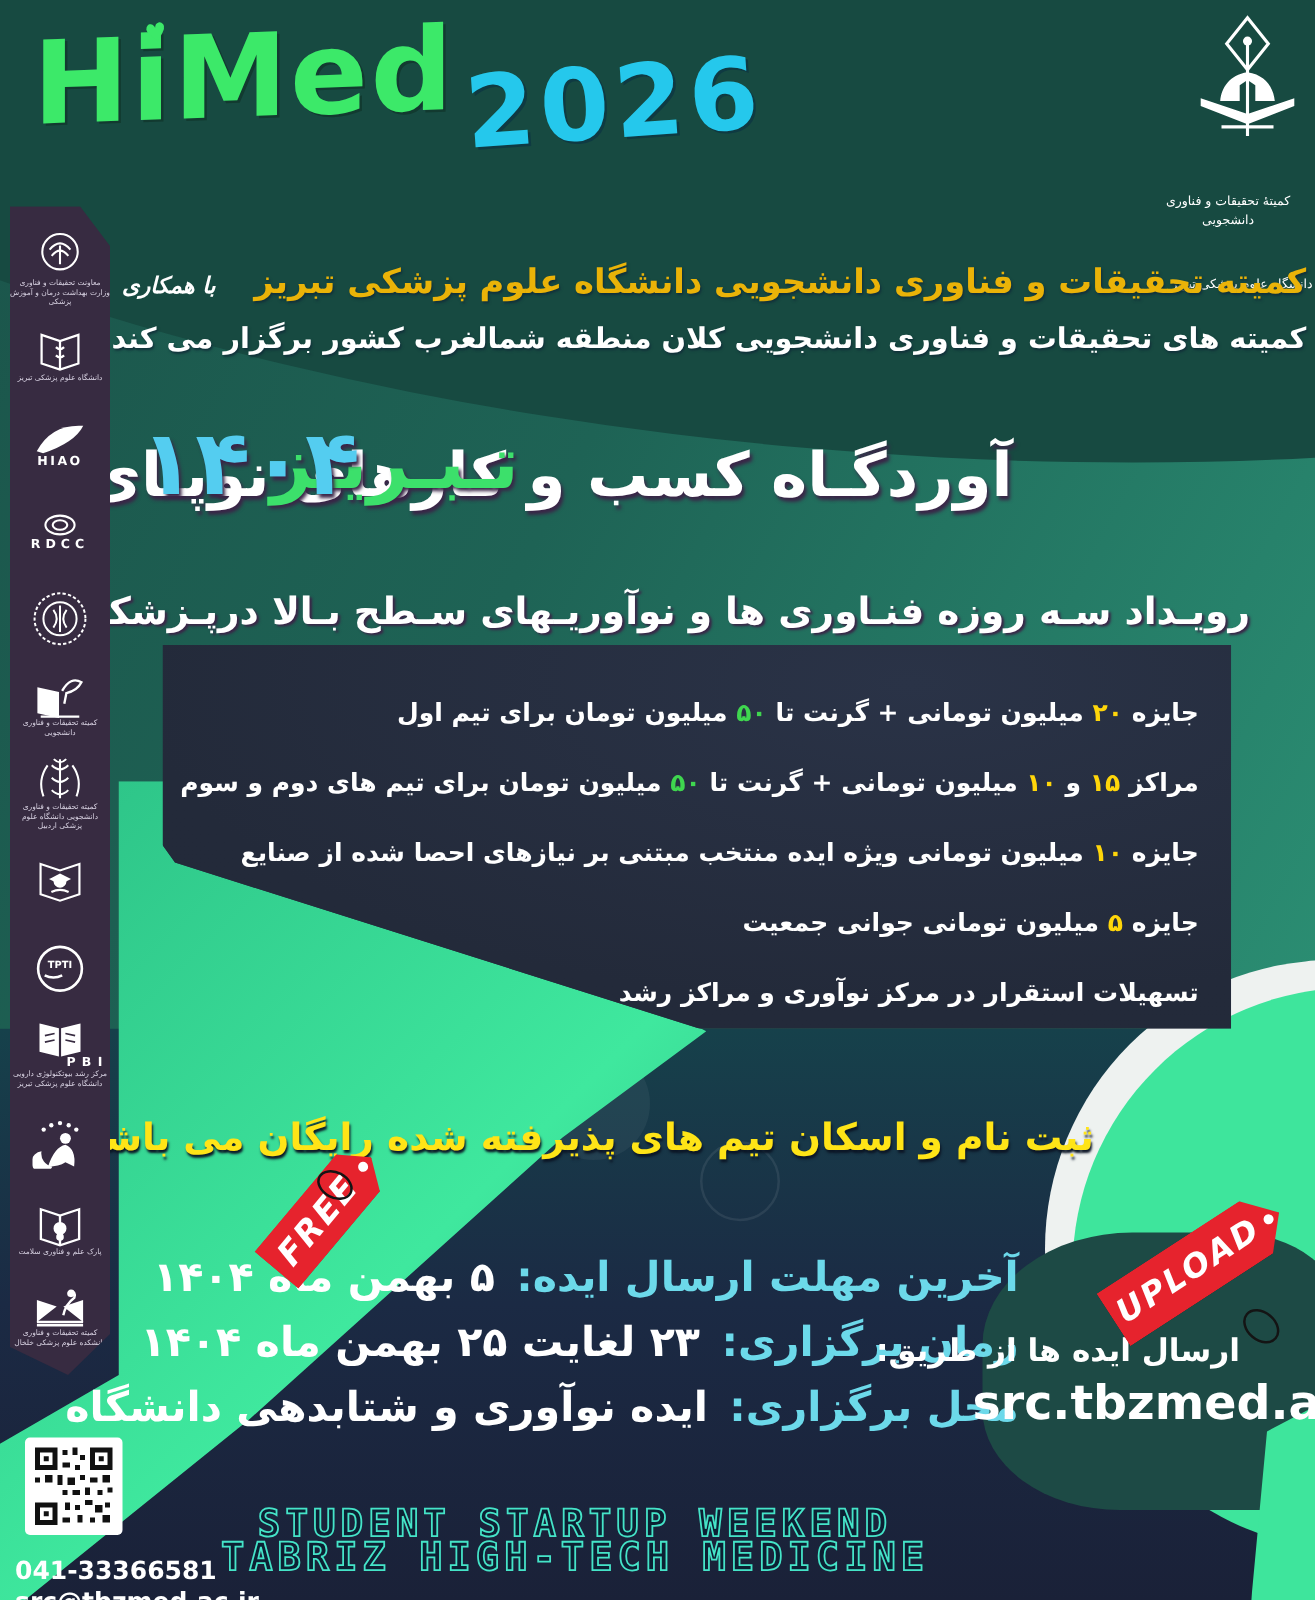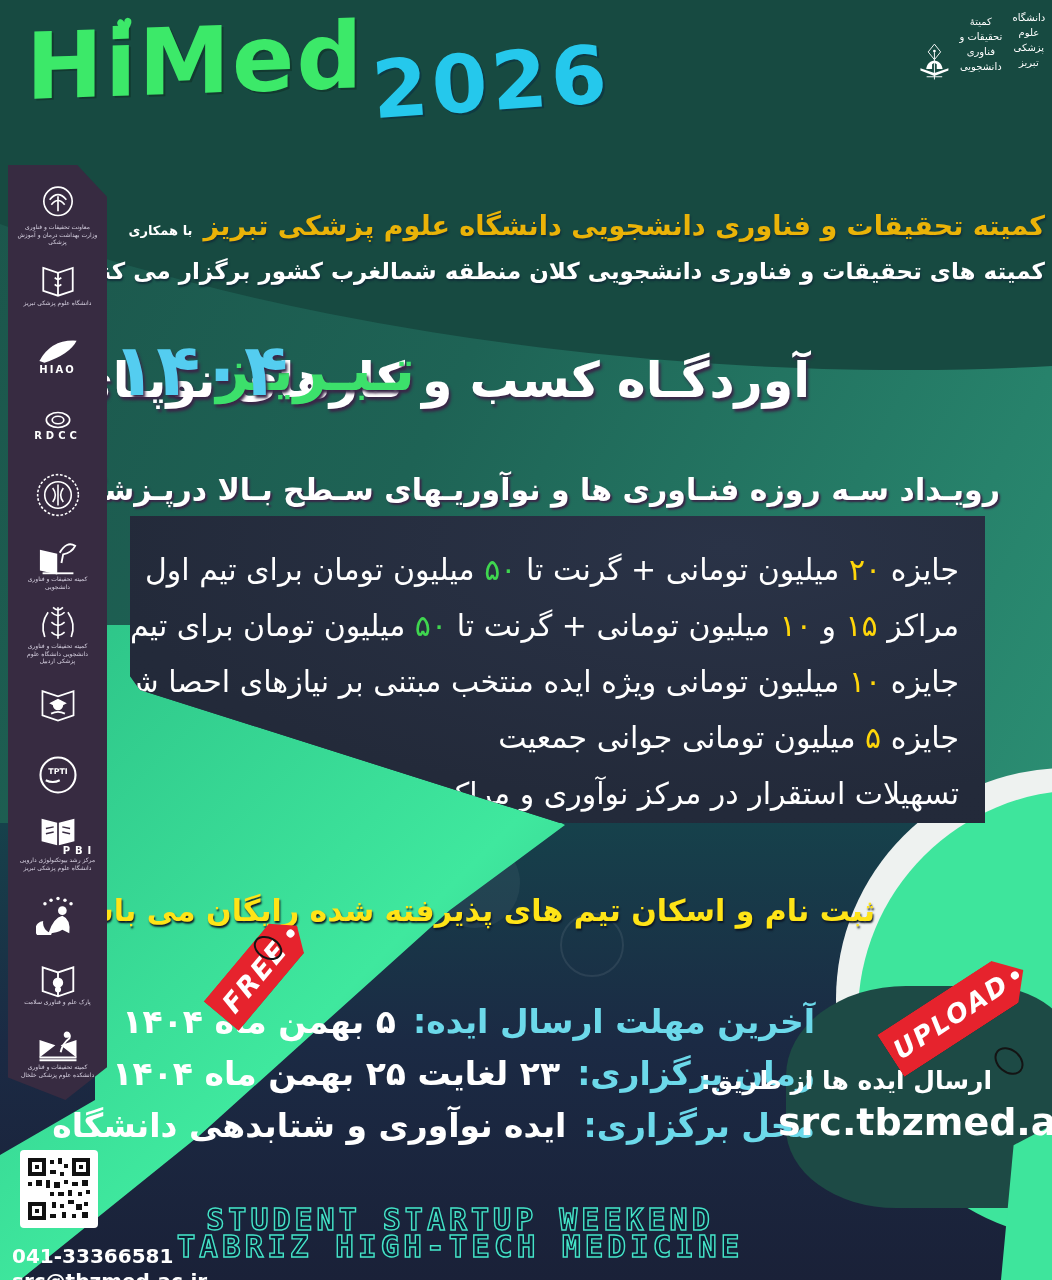--- a/index.html
+++ b/index.html
@@ -16,42 +16,42 @@
   .decor-fill{border-radius:50%;background:rgba(255,255,255,.05);z-index:1;}
   
   .wedge{left:0;top:600px;width:660px;height:680px;z-index:2;
     background:linear-gradient(135deg,#2bbf85 0%,#3fe89e 55%,#2faa7e 100%);
     clip-path:polygon(95px 25px,185px 25px,565px 225px,450px 310px,200px 535px,20px 680px,0 680px,0 555px,95px 500px);}
   
   .prize-box{left:130px;top:516px;width:855px;height:307px;z-index:3;
     background:radial-gradient(120% 140% at 70% 10%,#2a3347 0%,#232a3a 60%,#20273620 100%),#232a3a;
     clip-path:polygon(0px 0px,855px 0px,855px 307px,430px 307px,10px 174px,0px 160px);}
   .prize-lines{position:absolute;inset:0;padding:26px 26px 0 0;direction:rtl;text-align:right;}
-  .prize-line{font-size:30px;font-weight:normal;line-height:56px;white-space:nowrap;}
+  .prize-line{font-size:20px;font-weight:bold;line-height:56px;white-space:nowrap;}
   .seg-w{color:#ffffff;} .seg-y{color:#ffd60a;} .seg-g{color:#3fd64f;}
   
-  .sidebar{left:8px;top:165px;width:99px;height:935px;z-index:6;background:#372b41;
+  .sidebar{left:8px;top:165px;width:80px;height:935px;z-index:6;background:#372b41;
     clip-path:polygon(0 0,70% 0,100% 3.4%,100% 96.5%,58% 100%,0 97.6%);
     display:flex;flex-direction:column;align-items:center;padding-top:16px;box-sizing:border-box;gap:3px;}
   .logo-slot{width:84px;height:67px;display:flex;flex-direction:column;align-items:center;justify-content:center;}
   .logo-slot svg{flex:0 0 auto;}
   .logo-cap{font-size:6px;line-height:1.3;color:#d8d2e2;text-align:center;direction:rtl;max-width:80px;}
   .logo-latin{font-size:10px;font-weight:bold;color:#fff;letter-spacing:2px;line-height:1;}
   
   .himed{left:26px;top:8px;font-size:92px;font-weight:800;color:#3ce969;z-index:4;
     transform:rotate(-2deg) skewX(-2deg);letter-spacing:2px;text-shadow:2px 2px 0 #123a30;}
   .himed-heart{left:116px;top:14px;font-size:20px;color:#3ce969;z-index:5;transform:rotate(-12deg);}
   .year2026{left:372px;top:36px;font-size:80px;font-weight:800;color:#25c8ec;z-index:4;
     transform:rotate(-4deg);letter-spacing:4px;text-shadow:2px 2px 0 #0f3a42;}
-  .emblem{left:915px;top:10px;width:135px;z-index:4;display:flex;flex-direction:row;align-items:flex-start;}
+  .emblem{left:915px;top:10px;width:135px;z-index:4;display:flex;flex-direction:column;align-items:flex-end;gap:36px;}
   .emblem-cap{font-size:10px;color:#fff;direction:rtl;text-align:center;line-height:1.5;margin-top:4px;}
   
   .org-line1{right:7px;top:210px;z-index:5;direction:rtl;text-align:right;white-space:nowrap;}
   .org-hl{color:#eab308;font-size:27px;font-weight:bold;text-shadow:1px 2px 2px #12303a;}
-  .org-suffix{color:#ffffff;font-size:13px;font-weight:bold;margin-right:6px;}
+  .org-suffix{color:#ffffff;font-size:18px;font-weight:bold;margin-right:26px;font-style:italic;}
   .org-line2{right:7px;top:258px;z-index:5;direction:rtl;color:#fff;font-size:23px;font-weight:bold;
     white-space:nowrap;text-shadow:1px 2px 2px #12303a;}
   
   .title-white{right:242px;top:352px;z-index:5;direction:rtl;color:#fff;font-size:49px;font-weight:800;
     white-space:nowrap;text-shadow:2px 3px 3px #3a2547;}
   .title-city{right:637px;top:336px;z-index:5;color:#3ce06b;font-size:58px;font-weight:800;
     white-space:nowrap;text-shadow:2px 3px 3px #3a2547;}
   .title-year{right:764px;top:328px;z-index:5;color:#54cdf0;font-size:72px;font-weight:800;
     white-space:nowrap;text-shadow:2px 3px 3px #3a2547;}
   .subtitle{right:52px;top:472px;z-index:5;direction:rtl;color:#fff;font-size:30px;font-weight:800;

